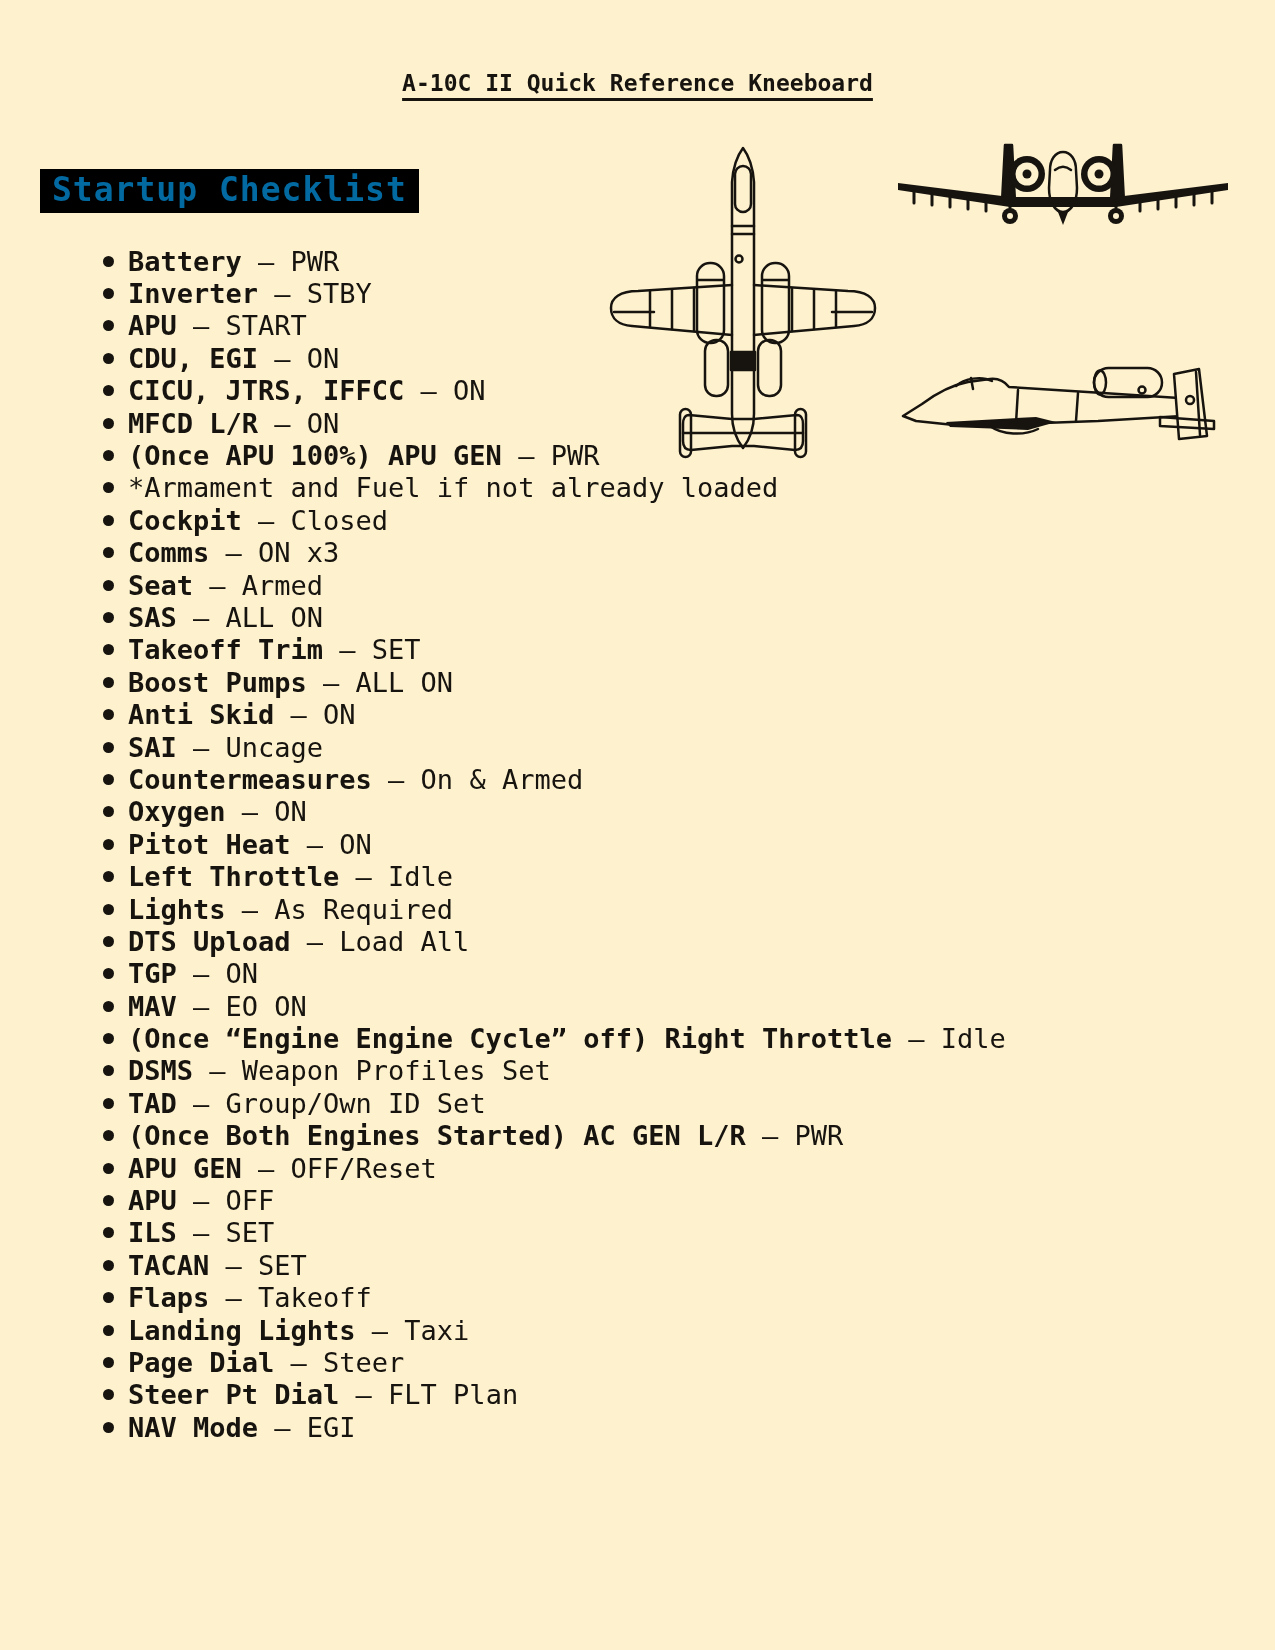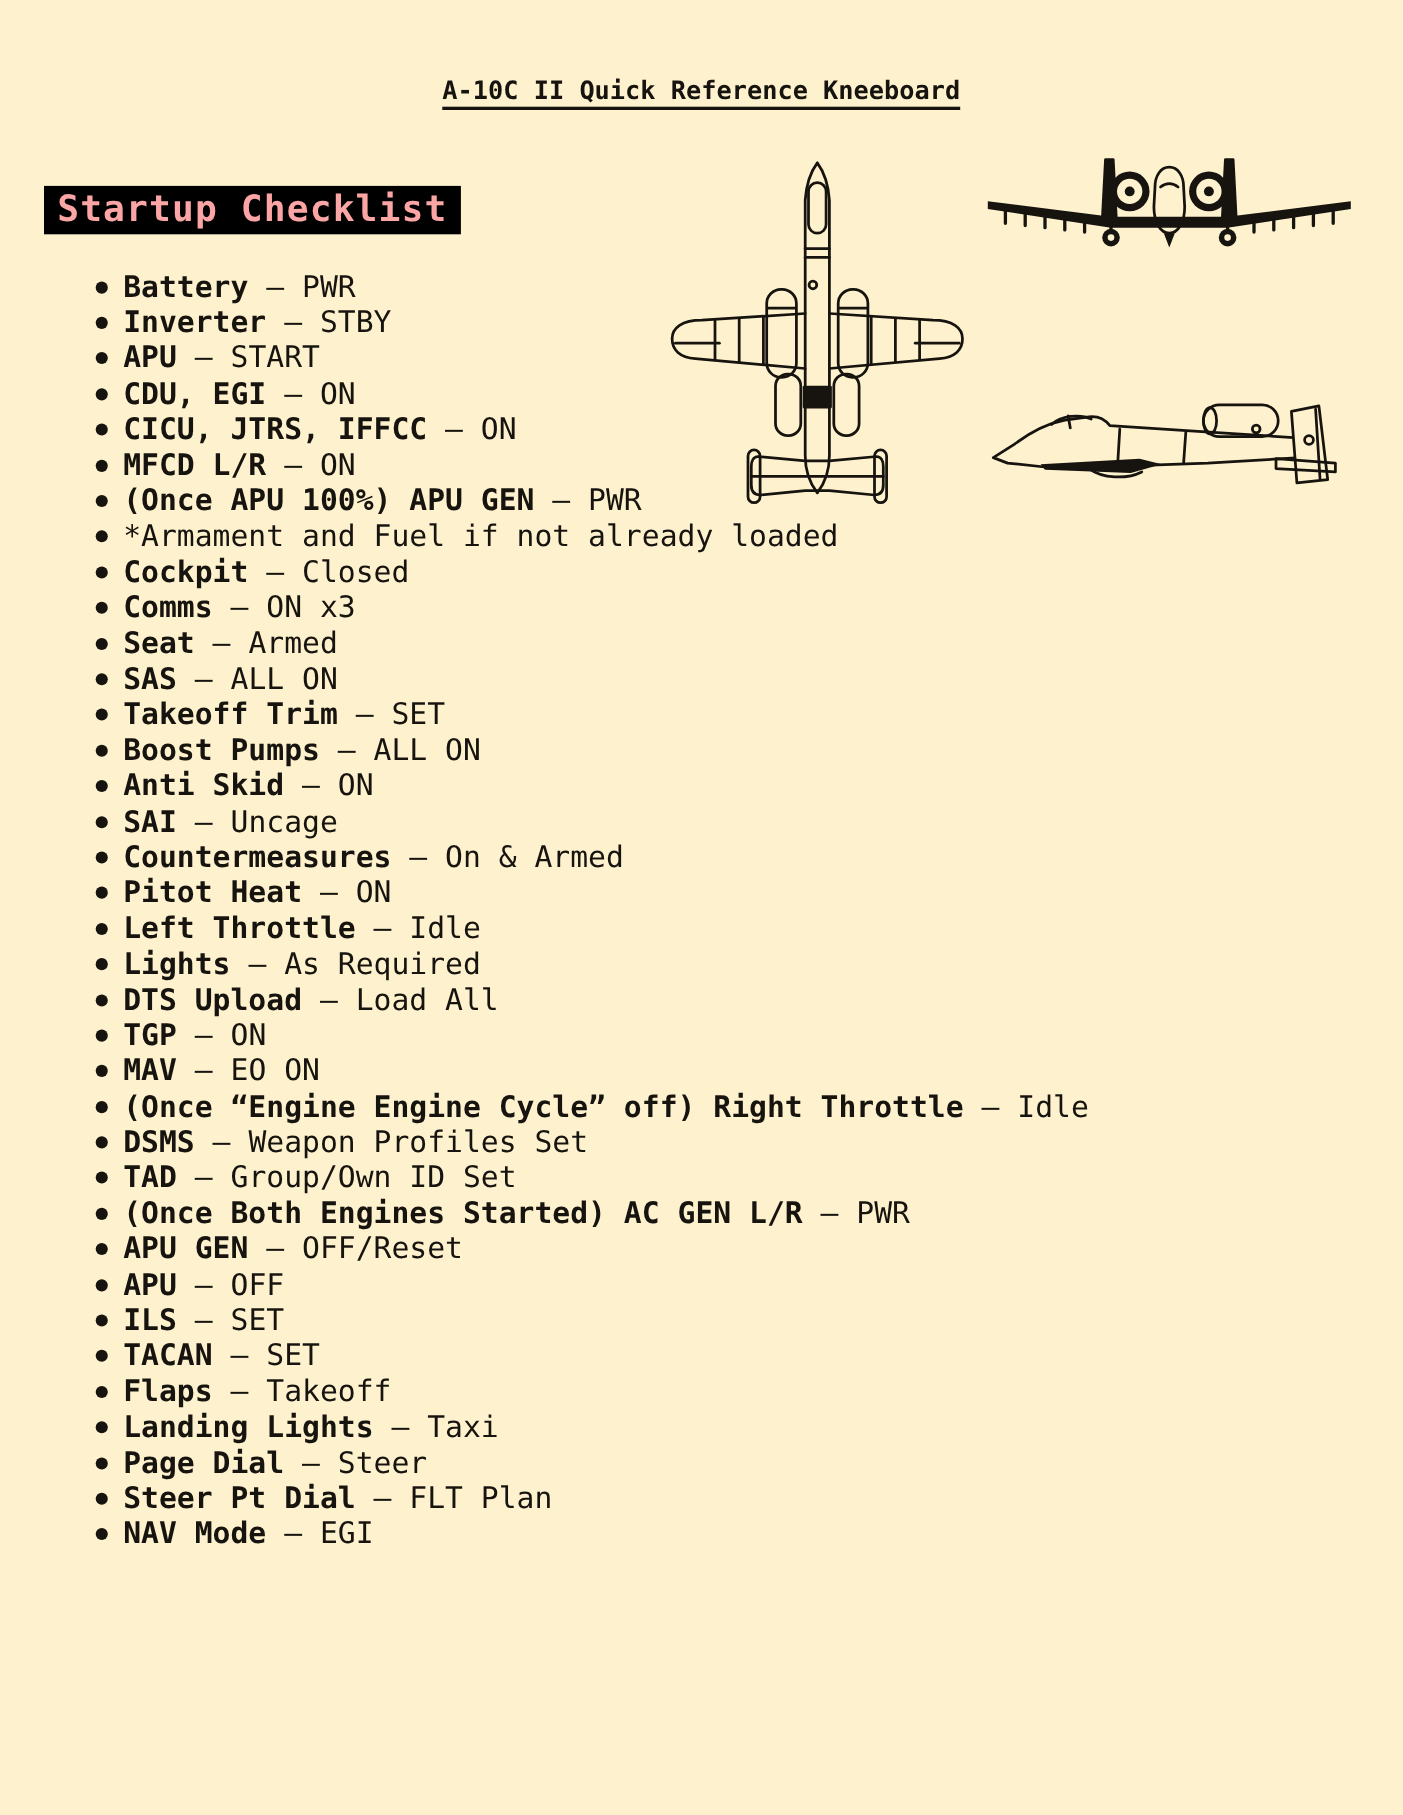--- a/index.html
+++ b/index.html
@@ -26,31 +26,31 @@
     text-decoration: underline;
     text-decoration-thickness: 3px;
     text-underline-offset: 7px;
   }
   .section-heading {
     position: absolute;
     top: 169px;
     left: 40px;
     margin: 0;
     background: #000000;
-    color: #fca5a5;
+    color: #0369a1;
     font-size: 33px;
     font-weight: bold;
     line-height: 42px;
     padding: 0 12px 2px 12px;
     letter-spacing: 1px;
   }
   .checklist {
     position: absolute;
     top: 245px;
-    left: 1px;
+    left: 17px;
     margin: 0;
     padding: 0 0 0 86px;
     list-style: none;
   }
   .checklist li {
     display: flex;
     align-items: center;
     height: 32.4px;
     font-size: 27px;
     white-space: nowrap;
@@ -141,20 +141,24 @@
       <span class="dot"></span>
       <span class="txt"><b class="lbl">Anti Skid</b><span class="val">&nbsp;– ON</span></span>
     </li>
       <li>
       <span class="dot"></span>
       <span class="txt"><b class="lbl">SAI</b><span class="val">&nbsp;– Uncage</span></span>
     </li>
       <li>
       <span class="dot"></span>
       <span class="txt"><b class="lbl">Countermeasures</b><span class="val">&nbsp;– On &amp; Armed</span></span>
+    </li>
+      <li>
+      <span class="dot"></span>
+      <span class="txt"><b class="lbl">Oxygen</b><span class="val">&nbsp;– ON</span></span>
     </li>
       <li>
       <span class="dot"></span>
       <span class="txt"><b class="lbl">Pitot Heat</b><span class="val">&nbsp;– ON</span></span>
     </li>
       <li>
       <span class="dot"></span>
       <span class="txt"><b class="lbl">Left Throttle</b><span class="val">&nbsp;– Idle</span></span>
     </li>
       <li>

